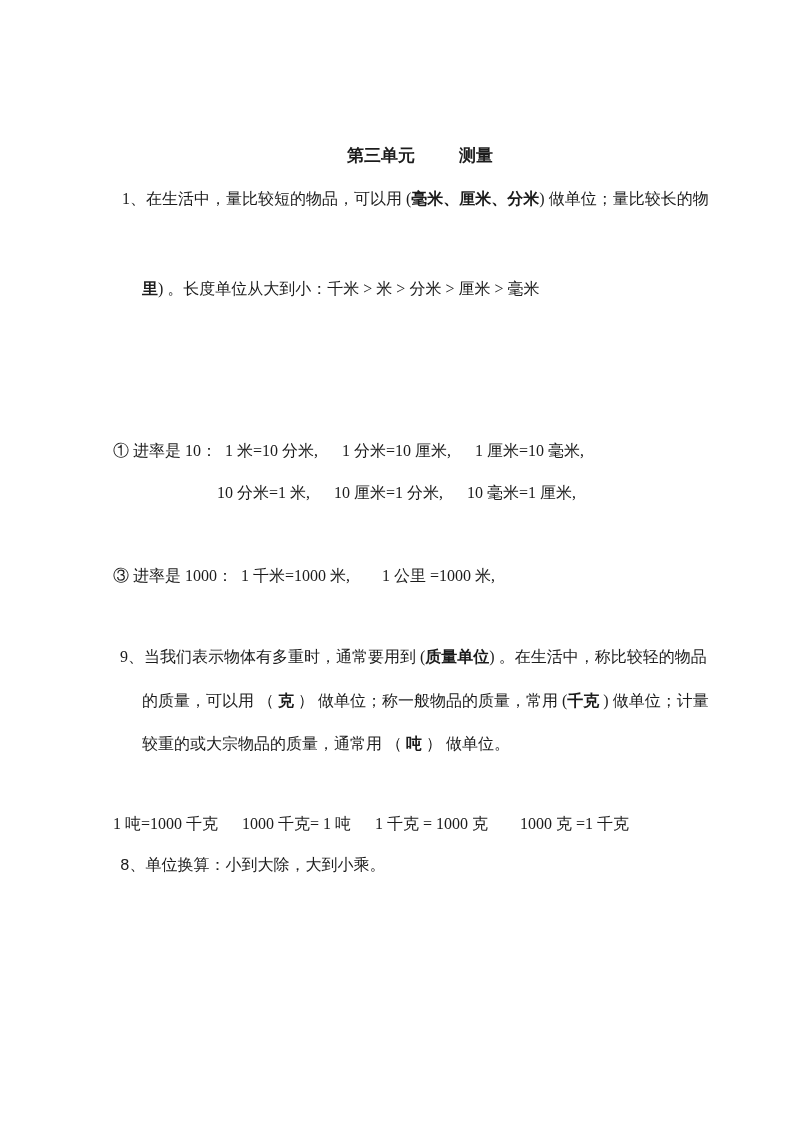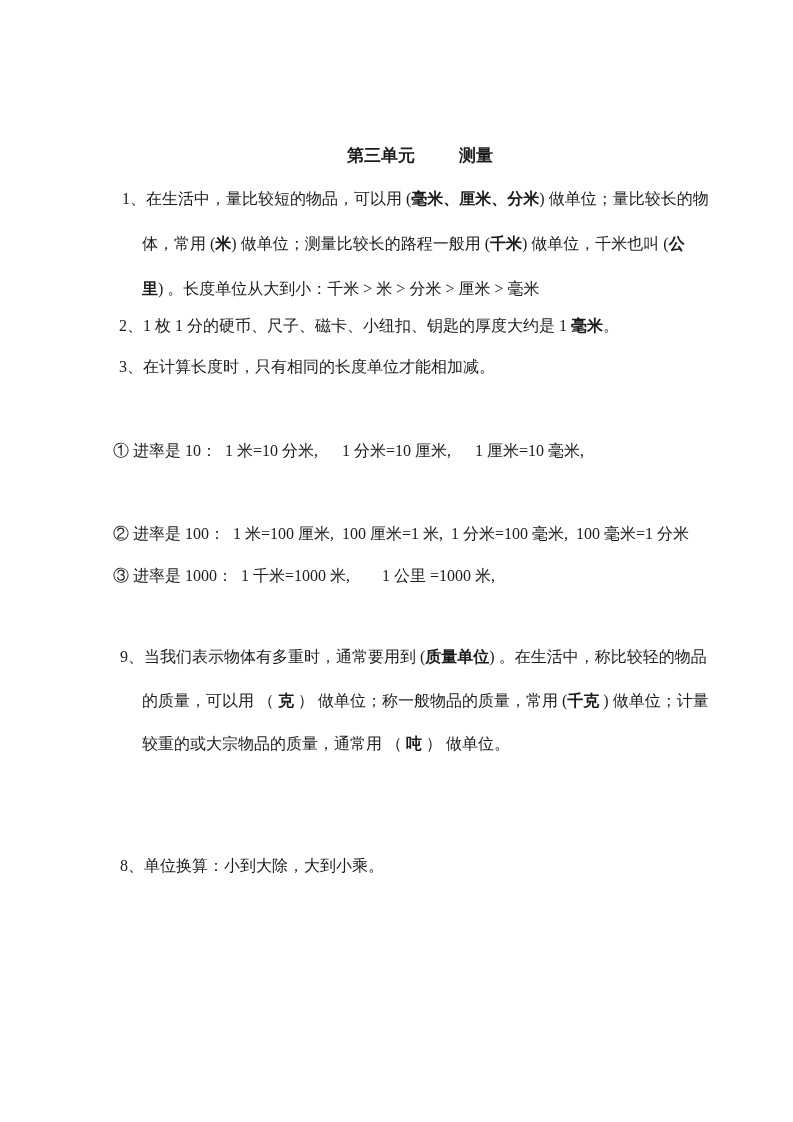--- a/index.html
+++ b/index.html
@@ -36,51 +36,49 @@
   .p-l7  { top: 441px; left: 103px; }
   .p-l8  { top: 483px; left: 207px; }
   .p-l9  { top: 524px; left: 103px; }
   .p-l10 { top: 566px; left: 103px; }
   .p-l11 { top: 608px; left: 227px; }
   .p-l12 { top: 647px; left: 110px; }
   .p-l13 { top: 691px; left: 132px; }
   .p-l14 { top: 734px; left: 132px; }
   .p-l15 { top: 771px; left: 110px; }
   .p-l16 { top: 814px; left: 103px; }
-  .p-l17 { top: 856px; left: 110px; }
+  .p-l17 { top: 856px; left: 110px; font-family: Liberation Mono, monospace; }
 </style>
 </head>
 <body>
 
 <div class="page">
 
   <div class="ln title-line"><span>第三单元</span><span class="title-gap"></span><span>测量</span></div>
 
   <div class="ln p-l1"><span>1、在生活中，量比较短的物品，可以用 (</span><span class="b">毫米、厘米、分米</span><span>) 做单位；量比较长的物</span></div>
 
-  <div class="ln p-l2"><span>体，常用 (</span><span class="b">米</span><span>) 做单位；测量比较长的路程一般用 (</span><span class="b">千米</span><span>) 做单位，千米也叫 (</span><span class="b">公</span></div>
 
   <div class="ln p-l3"><span class="b">里</span><span>) 。长度单位从大到小：千米 &gt; 米 &gt; 分米 &gt; 厘米 &gt; 毫米</span></div>
 
-  <div class="ln p-l4"><span>2、1 枚 1 分的硬币、尺子、磁卡、小纽扣、钥匙的厚度大约是 1 </span><span class="b">毫米</span><span>。</span></div>
 
-  <div class="ln p-l5"><span>3、在计算长度时，只有相同的长度单位才能相加减。</span></div>
 
 
   <div class="ln p-l7"><span>① 进率是 10：  1 米=10 分米,      1 分米=10 厘米,      1 厘米=10 毫米,</span></div>
 
+  <div class="ln p-l8"><span>10 分米=1 米,      10 厘米=1 分米,      10 毫米=1 厘米,</span></div>
 
-  <div class="ln p-l9"><span>② 进率是 100：  1 米=100 厘米,  100 厘米=1 米,  1 分米=100 毫米,  100 毫米=1 分米</span></div>
 
   <div class="ln p-l10"><span>③ 进率是 1000：  1 千米=1000 米,        1 公里 =1000 米,</span></div>
 
 
   <div class="ln p-l12"><span>9、当我们表示物体有多重时，通常要用到 (</span><span class="b">质量单位</span><span>) 。在生活中，称比较轻的物品</span></div>
 
   <div class="ln p-l14"><span>较重的或大宗物品的质量，通常用 （ </span><span class="b">吨</span><span> ） 做单位。</span></div>
 
   <div class="ln p-l13"><span>的质量，可以用 （ </span><span class="b">克</span><span> ） 做单位；称一般物品的质量，常用 (</span><span class="b">千克</span><span> ) 做单位；计量</span></div>
 
 
+  <div class="ln p-l16"><span>1 吨=1000 千克      1000 千克= 1 吨      1 千克 = 1000 克        1000 克 =1 千克</span></div>
 
   <div class="ln p-l17"><span>8、单位换算：小到大除，大到小乘。</span></div>
 
 </div>
 
 </body></html>

